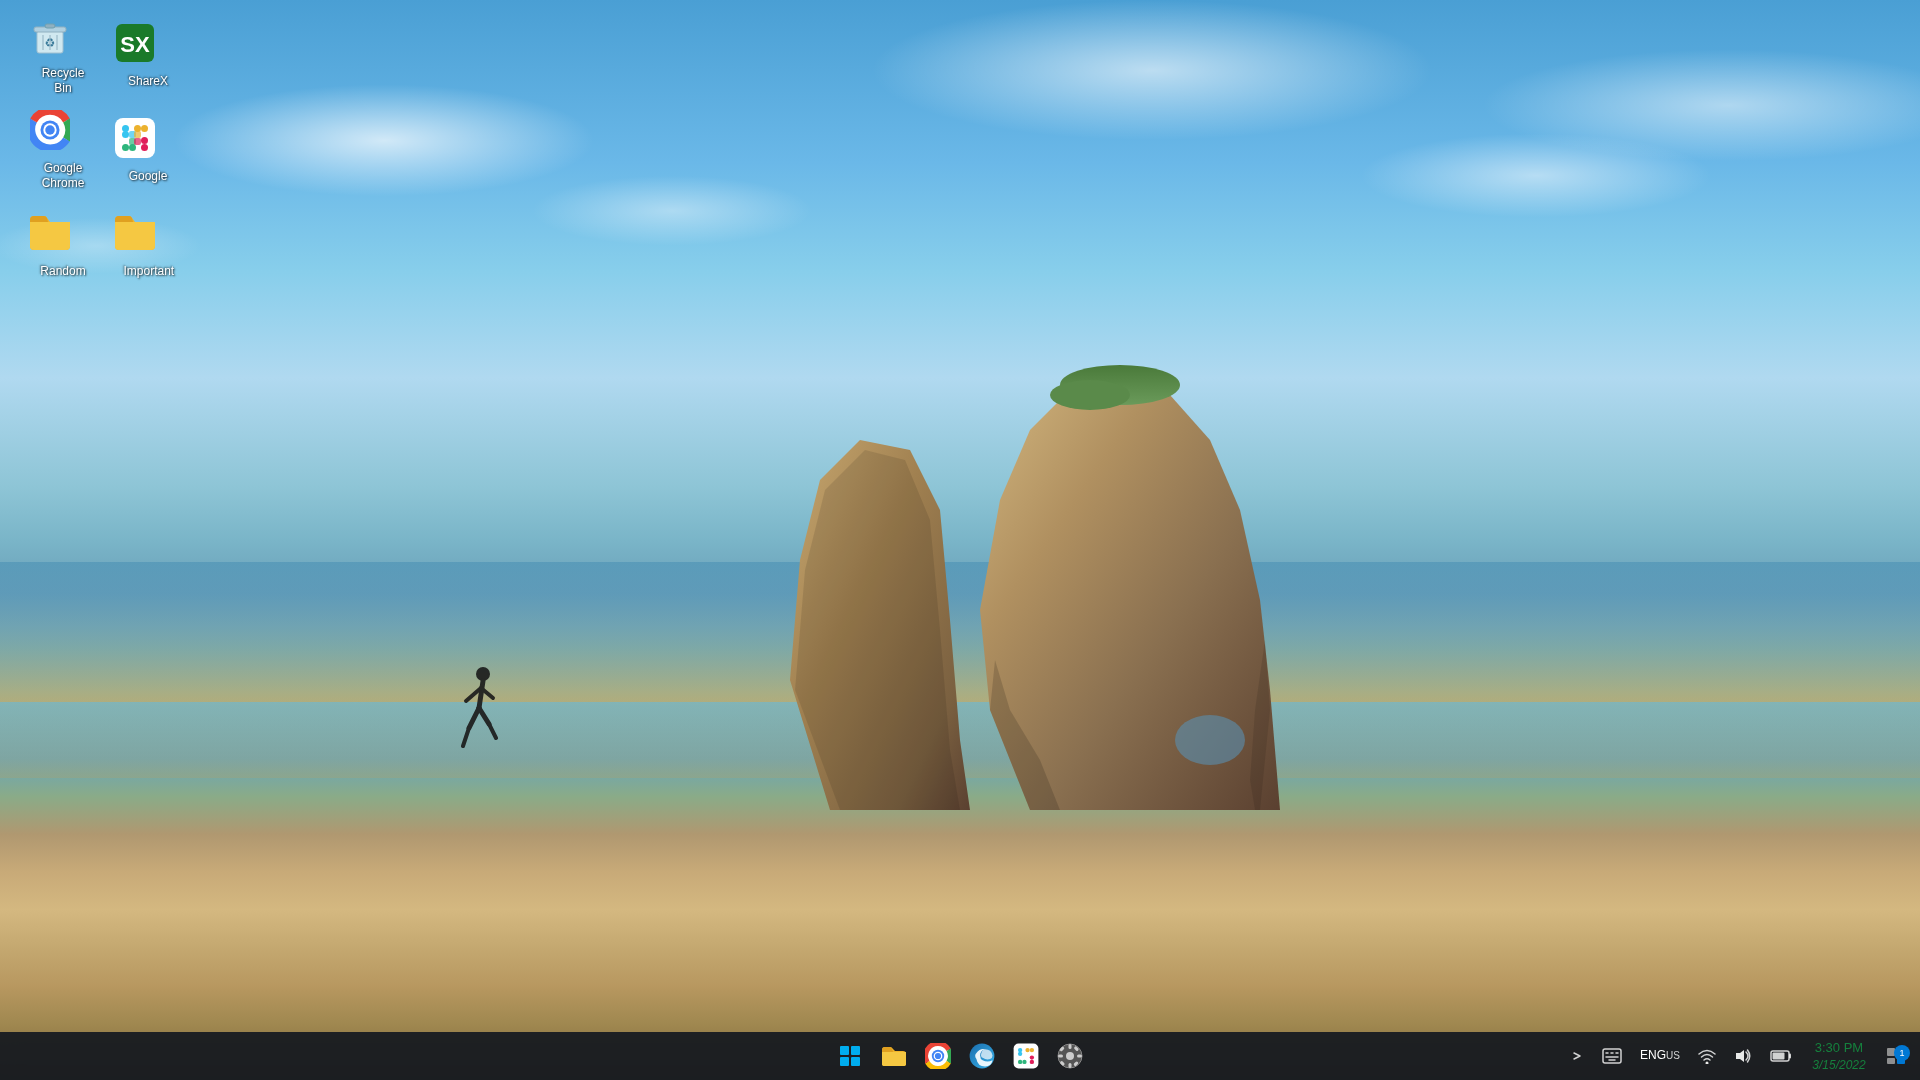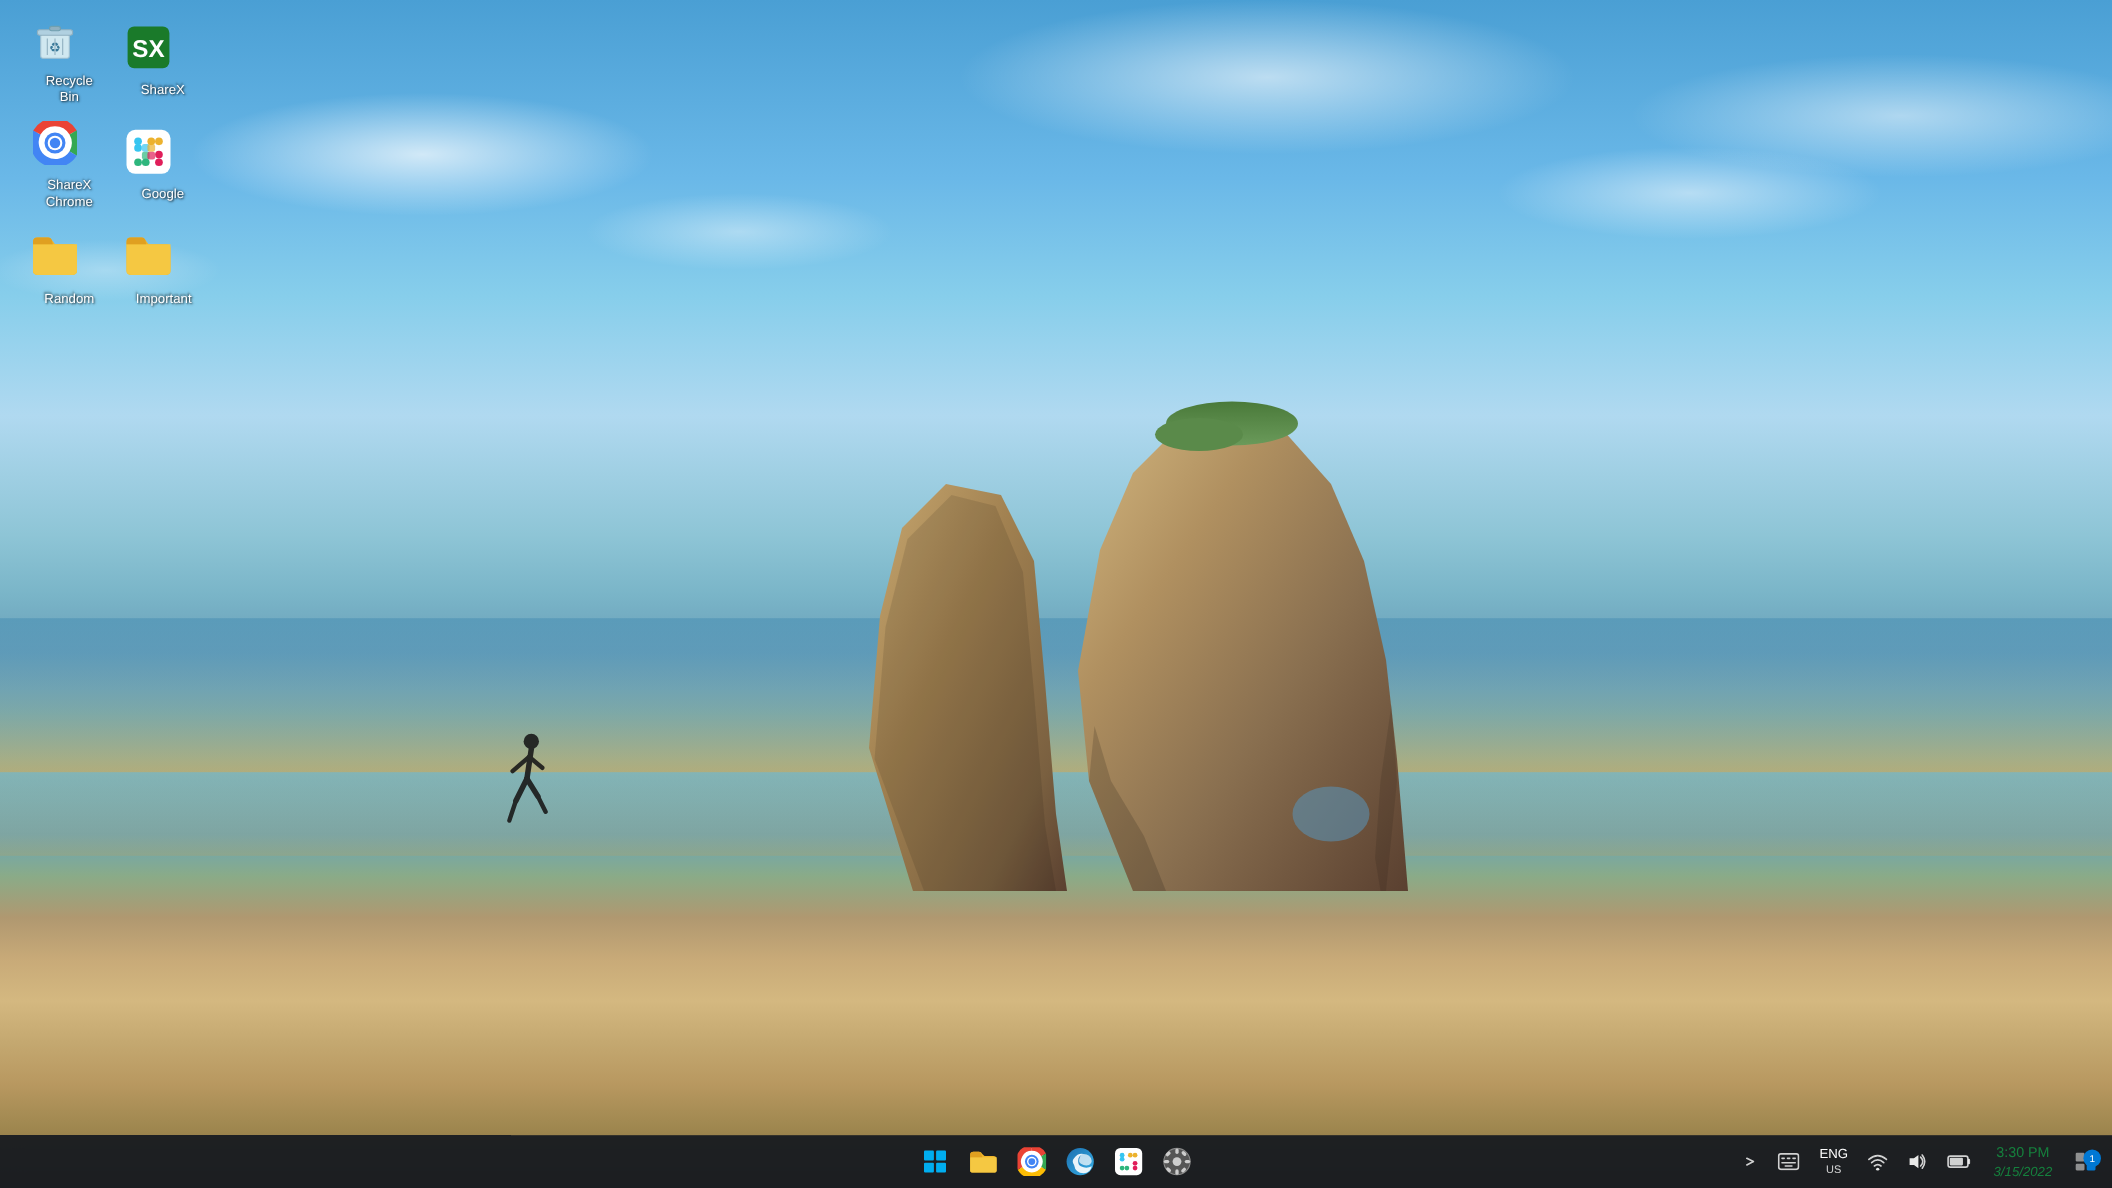--- a/index.html
+++ b/index.html
@@ -246,21 +246,21 @@
     }
 
     .clock-date {
       font-size: 12px;
       font-style: italic;
     }
 
     
     .lang-indicator {
       display: flex;
-      flex-direction: column;
+      flex-direction: row;
       align-items: center;
       color: white;
       font-size: 11px;
       line-height: 1.3;
       padding: 4px 6px;
       cursor: pointer;
     }
 
     
     .notif-badge {
@@ -397,21 +397,21 @@
 
           <path d="M3.7 11 A20 20 0 0 1 21 1" stroke="#ea4335" stroke-width="8" fill="none"></path>
 
           <circle cx="21" cy="21" r="10" fill="#4285f4"></circle>
           <circle cx="21" cy="21" r="7" fill="white"></circle>
           <circle cx="21" cy="21" r="5" fill="#4285f4"></circle>
 
           <line x1="1" y1="21" x2="41" y2="21" stroke="transparent"></line>
         </svg>
       </div>
-      <span class="icon-label">ShareX Chrome</span>
+      <span class="icon-label">Google Chrome</span>
     </div>
 
     <div class="desktop-icon">
       <div class="icon-img">
         <svg width="42" height="42" viewBox="0 0 42 42" xmlns="http://www.w3.org/2000/svg">
 
           <rect x="1" y="1" width="40" height="40" rx="8" fill="white"></rect>
 
           <rect x="8" y="14" width="7" height="7" rx="3.5" fill="#36c5f0"></rect>
           <rect x="8" y="8" width="7" height="7" rx="3.5" fill="#36c5f0"></rect>

